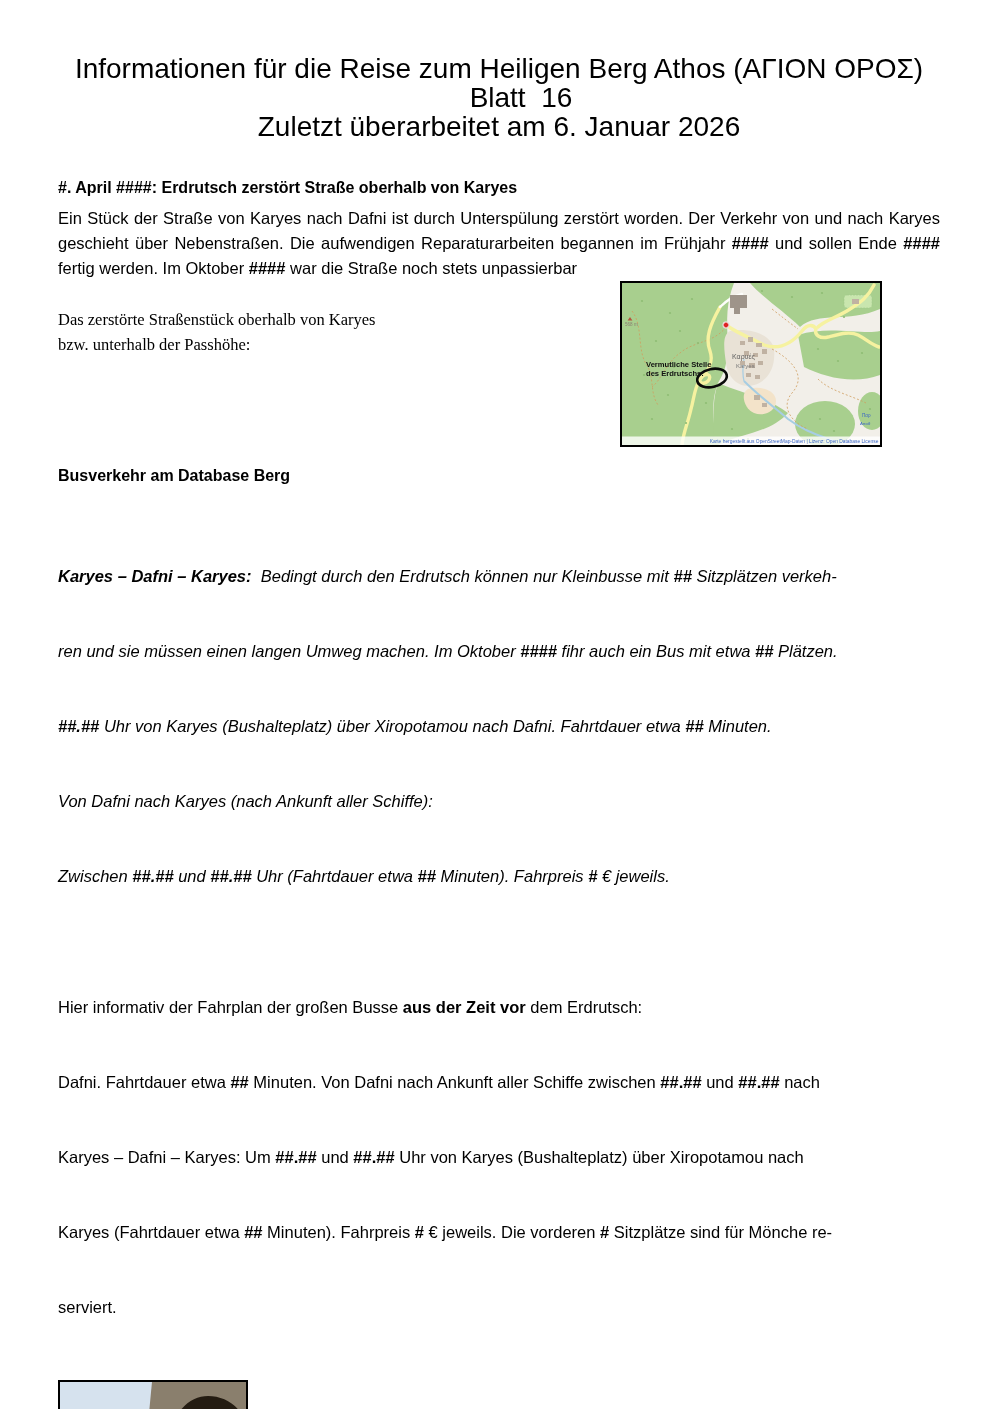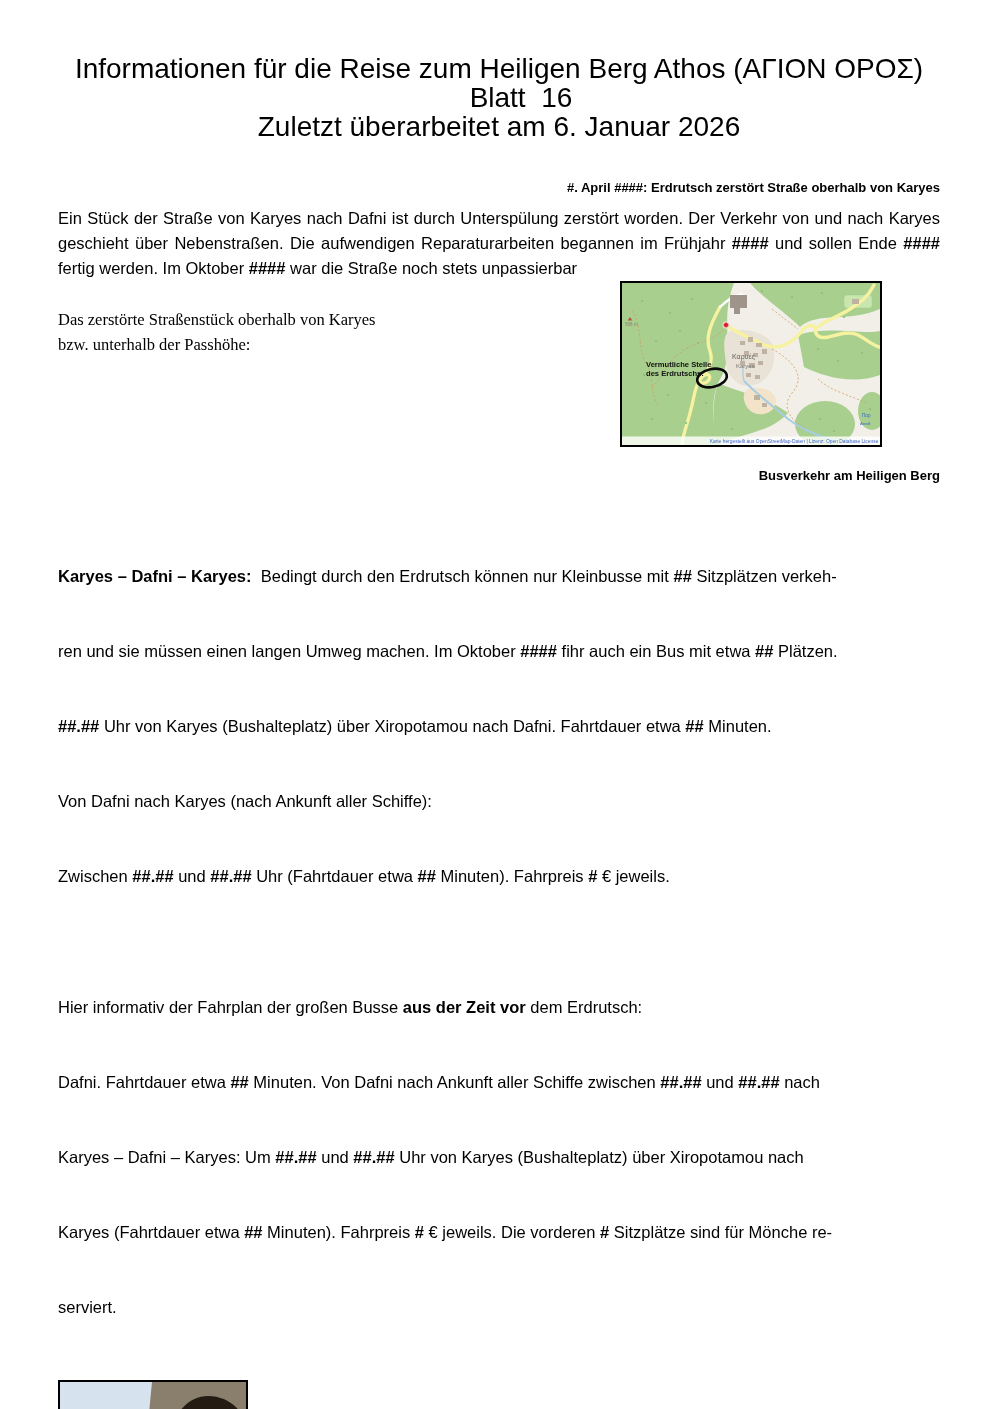--- a/index.html
+++ b/index.html
@@ -4,29 +4,29 @@
 <style>
   html,body{margin:0;padding:0;background:#fff;}
   .page{
     position:relative; width:996px; height:1409px; overflow:hidden;
     background:#ffffff; box-sizing:border-box; padding:54px 56px 0 58px;
     font-family:"Liberation Sans", sans-serif; color:#000;
   }
   .hdr{ text-align:center; font-size:28px; line-height:29px; }
   .hdr .gap{ display:inline-block; width:44px; }
   .pre{ white-space:pre-wrap; }
-  .sec-title{ text-align:right; font-weight:bold; font-size:13px; line-height:25px; margin-top:34px; }
+  .sec-title{ text-align:left; font-weight:bold; font-size:16px; line-height:25px; margin-top:34px; }
   .body-txt{ font-size:16.5px; line-height:25px; }
   .just{ text-align:justify; }
   .p1{ margin-top:6px; }
   .row-map{ position:relative; height:172px; }
   .caption{ position:absolute; left:0; top:26px;font-family:Liberation Serif, serif; }
   .map-fig{ position:absolute; left:562px; top:0; width:258px; height:162px; border:2px solid #000; background:#f2efe9; }
   .h2{ margin-top:10px; }
-  .p-kdk{ margin-top:26px; }
+  .p-kdk{ margin-top:26px;font-style:italic; }
   .p-info{ margin-top:6px; }
   .row-iviron{ margin-top:10px; }
   .row-iviron::after, .row-klein::after { content:""; display:block; clear:both; }
   .photo-left{ float:left; width:186px; height:138px; border:2px solid #000; margin-right:16px; background:#d8d2c4; }
   .iv-par{ margin:0 0 13px 0; line-height:24px; }
   .iv-par:last-child{ margin-bottom:0; }
   b{ font-weight:bold; }
   svg text{ font-family:"Liberation Sans", sans-serif; }
 </style>
 </head>
@@ -147,21 +147,21 @@
         <text x="114" y="85" font-size="6" fill="#777">Karyes</text>
         <text x="240" y="134" font-size="4.6" fill="#3a66c4">Παρ</text>
         <text x="238" y="142" font-size="4.2" fill="#3a66c4">Αποθ</text>
 
         <rect x="0" y="153.5" width="258" height="8.5" fill="#ffffff" opacity="0.8"></rect>
         <text x="172" y="159.5" font-size="4.9" fill="#3a66c4" text-anchor="middle">Karte hergestellt aus OpenStreetMap-Daten | Lizenz: Open Database License</text>
       </svg>
     </div>
   </div>
 
-  <div class="sec-title h2">Busverkehr am Heiligen Berg</div>
+  <div class="sec-title h2">Busverkehr am Database Berg</div>
 
   <div class="body-txt pre p-kdk">
     <div class="ln"><b>Karyes – Dafni – Karyes:</b><span>  Bedingt durch den Erdrutsch können nur Kleinbusse mit </span><b>##</b><span> Sitzplätzen verkeh-</span></div>
     <div class="ln"><span>ren und sie müssen einen langen Umweg machen. Im Oktober </span><b>####</b><span> fihr auch ein Bus mit etwa </span><b>##</b><span> Plätzen.</span></div>
     <div class="ln"><b>##.##</b><span> Uhr von Karyes (Bushalteplatz) über Xiropotamou nach Dafni. Fahrtdauer etwa </span><b>##</b><span> Minuten.</span></div>
     <div class="ln"><span>Von Dafni nach Karyes (nach Ankunft aller Schiffe):</span></div>
     <div class="ln"><span>Zwischen </span><b>##.##</b><span> und </span><b>##.##</b><span> Uhr (Fahrtdauer etwa </span><b>##</b><span> Minuten). Fahrpreis </span><b>#</b><span> € jeweils.</span></div>
   </div>
 
   <div class="body-txt pre p-info">

